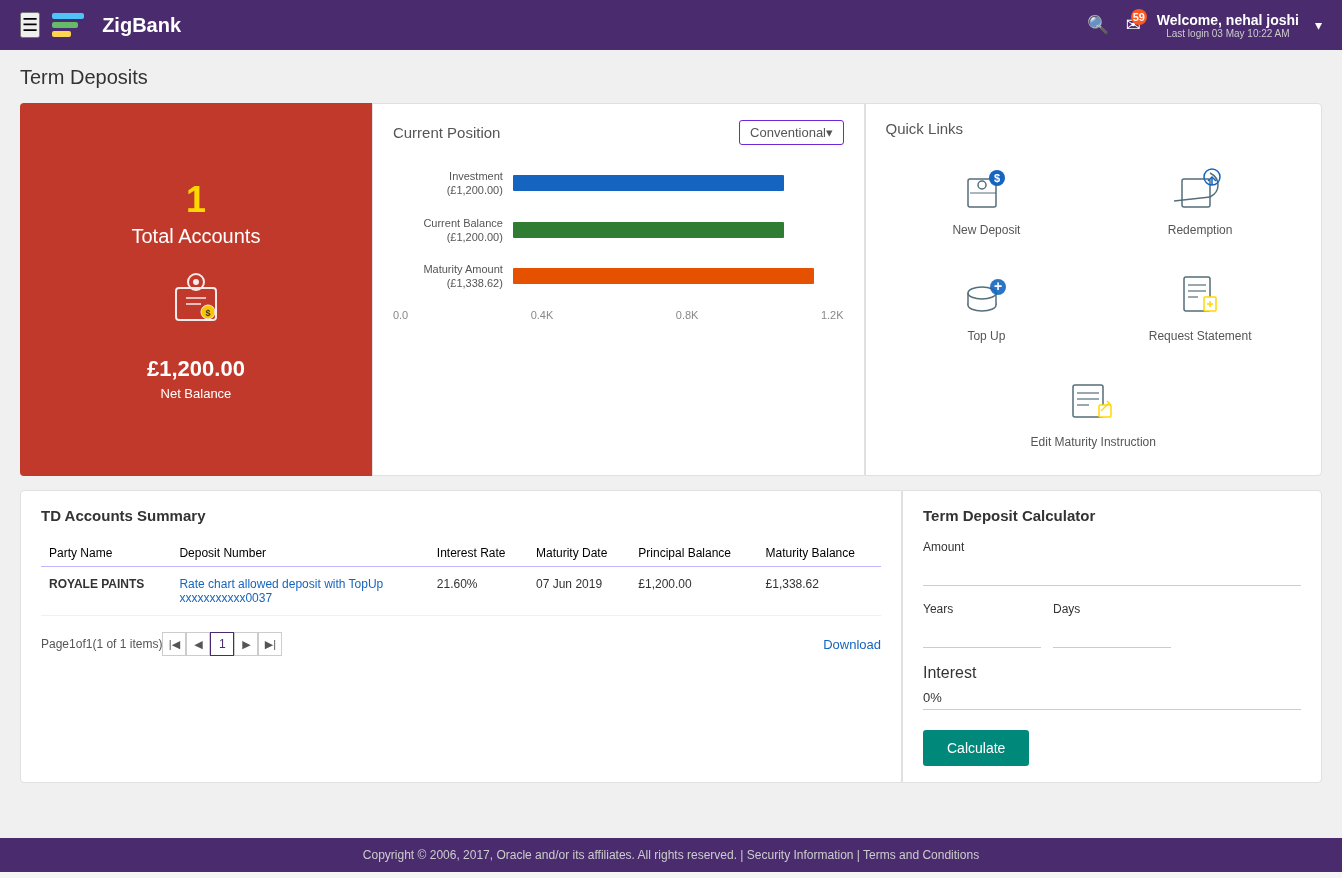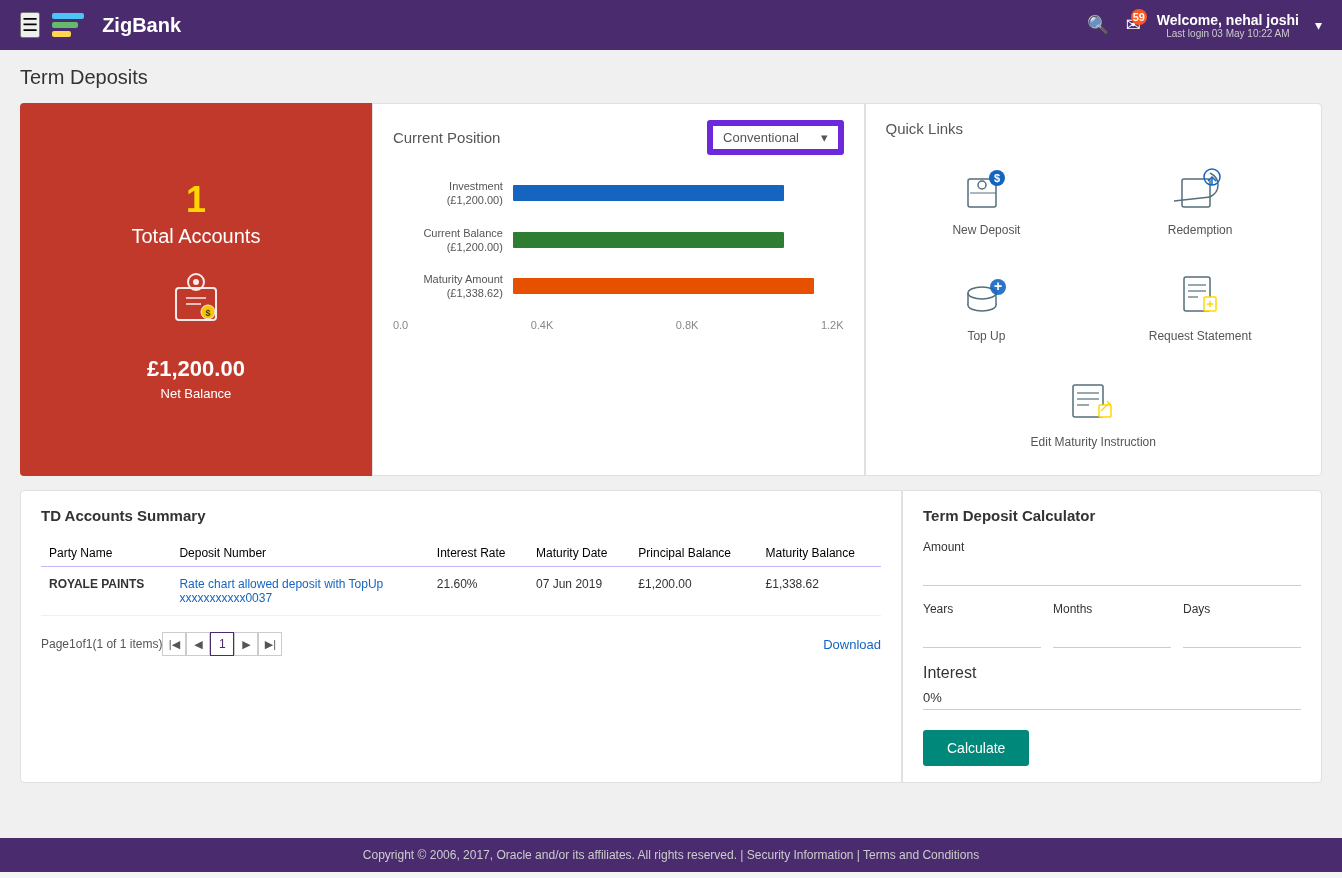--- a/index.html
+++ b/index.html
@@ -58,21 +58,21 @@
     .net-balance-label { font-size: 13px; }
 
     
     .chart-card {
       background: white;
       padding: 16px 20px;
       border: 1px solid #e0e0e0;
     }
     .chart-header { display: flex; justify-content: space-between; align-items: center; margin-bottom: 16px; }
     .chart-title { font-size: 15px; color: #555; }
-    .chart-dropdown { display: flex; align-items: center; gap: 22px; border: 6px solid #6d28d9; padding: 4px 10px; border-radius: 3px; cursor: pointer; color: #555; font-size: 13px; margin-left: 37px; }
+    .chart-dropdown { display: flex; align-items: center; gap: 0; border: 1px solid #6d28d9; padding: 4px 10px; border-radius: 3px; cursor: pointer; color: #555; font-size: 13px; margin-left: 37px; }
 
     
     .bar-chart { padding: 8px 0; }
     .bar-row { display: flex; align-items: center; margin-bottom: 18px; }
     .bar-label { width: 120px; text-align: right; padding-right: 10px; font-size: 11px; color: #555; line-height: 1.3; }
     .bar-container { flex: 1; position: relative; }
     .bar { height: 16px; border-radius: 1px; }
     .bar-blue { background: #1565c0; }
     .bar-green { background: #2e7d32; }
     .bar-orange { background: #e65100; }
@@ -371,24 +371,20 @@
 
       <label class="calc-field-label">Amount</label>
       <input class="calc-input" type="text" style="">
 
       <div class="calc-row">
         <div>
           <label class="calc-col-label">Years</label>
           <input class="calc-col-input" type="text" style="">
         </div>
         <div>
-          <label class="calc-col-label">Months</label>
-          <input class="calc-col-input" type="text" style="">
-        </div>
-        <div>
           <label class="calc-col-label">Days</label>
           <input class="calc-col-input" type="text" style="">
         </div>
       </div>
 
       <label class="interest-label">Interest</label>
       <div class="interest-value">0%</div>
 
       <button class="calculate-btn">Calculate</button>
     </div>

